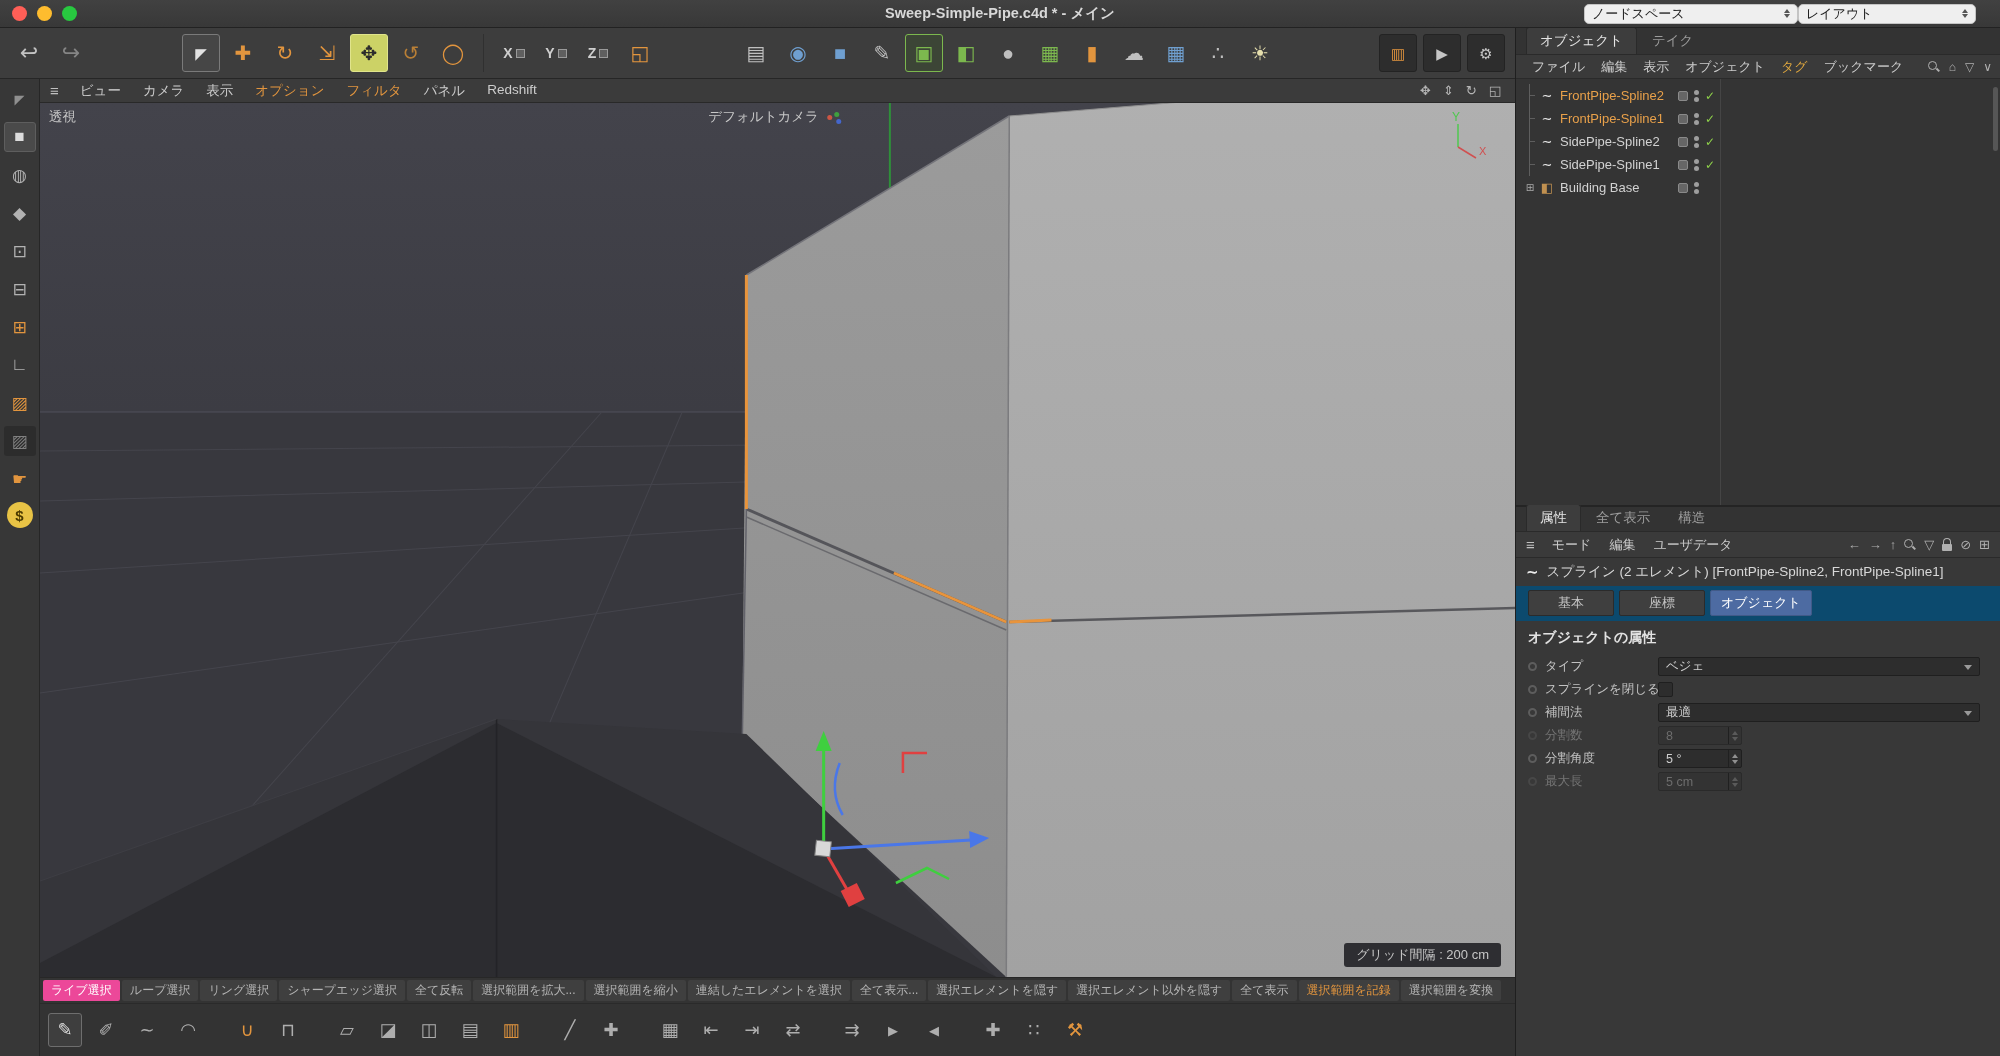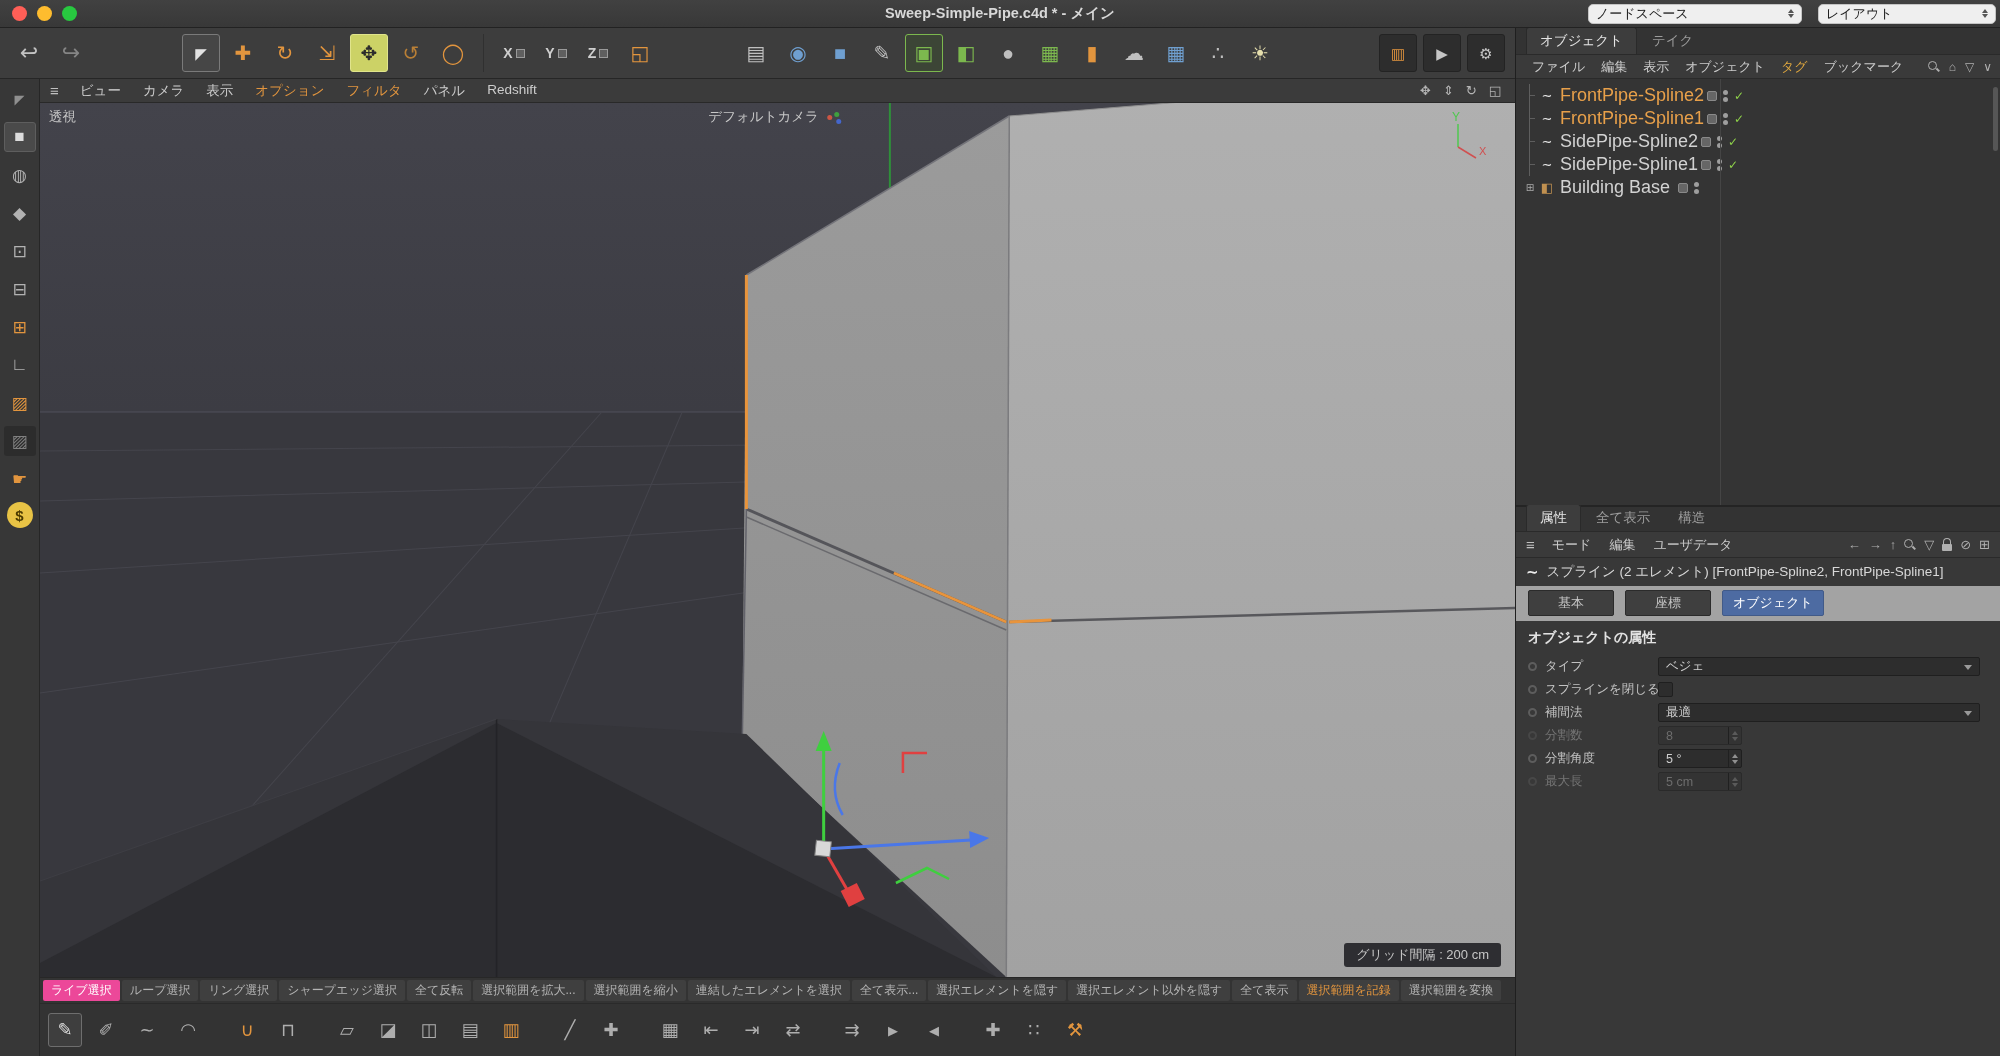--- a/index.html
+++ b/index.html
@@ -5,21 +5,21 @@
 *{margin:0;padding:0;box-sizing:border-box;user-select:none}
 html,body{width:2000px;height:1056px;overflow:hidden;background:#303030;
   font-family:"Liberation Sans","DejaVu Sans",sans-serif;color:#c8c8c8}
 
 
 .titlebar{position:absolute;left:0;top:0;width:2000px;height:28px;background:linear-gradient(#414141,#383838);border-bottom:1px solid #222;display:flex;align-items:center;z-index:20}
 .tl{display:flex;gap:10px;margin-left:12px}
 .tl i{width:15px;height:15px;border-radius:50%}
 .tl .r{background:#ff5f57}.tl .y{background:#febc2e}.tl .g{background:#28c840}
 .tb-title{position:absolute;left:0;right:0;text-align:center;font-size:14.5px;font-weight:bold;color:#d8d8d8;pointer-events:none}
-.tb-dd{margin-left:auto;display:flex;gap:16px;margin-right:4px;position:relative;z-index:2}
+.tb-dd{margin-left:auto;display:flex;margin-right:24px;position:relative;z-index:2}
 .dd-light{display:flex;align-items:center;width:214px;height:20px;background:#efefef;border:1px solid #c4c4c4;border-radius:5px;color:#222;font-size:13px;padding:0 7px}
 .dd-light.small{width:178px}
 .chev{margin-left:auto;display:flex;flex-direction:column;gap:1px}
 .chev i{display:block;width:0;height:0;border:3.5px solid transparent}
 .chev .u{border-bottom:4px solid #555}
 .chev .d{border-top:4px solid #555}
 
 
 .toolbar{position:absolute;left:0;top:28px;width:1515px;height:51px;background:#3d3d3d;border-bottom:1px solid #262626;display:flex;align-items:center;padding:0 10px;gap:4px;z-index:10}
 .tb-gap{width:84px}
@@ -106,38 +106,38 @@
 .om-colsep{position:absolute;left:204px;top:0;bottom:0;width:1px;background:#454545}
 .om-scrollthumb{position:absolute;right:2px;top:8px;width:5px;height:64px;background:#565656;border-radius:3px}
 .om-row{display:flex;align-items:center;height:23px;padding:0 281px 0 8px;gap:3px}
 .om-tree{width:12px;height:100%;position:relative;flex:none}
 .om-row:not(.base) .om-tree::before{content:'';position:absolute;left:5px;top:0;bottom:0;border-left:1px solid #5e5e5e}
 .om-row:not(.base) .om-tree::after{content:'';position:absolute;left:5px;top:11px;width:6px;border-top:1px solid #5e5e5e}
 .om-expander{width:12px;font-size:10px;color:#ababab;text-align:center;flex:none}
 .om-expander:empty{display:none}
 .om-icon{width:16px;color:#e6e6e6;font-size:13px;text-align:center;flex:none}
 .om-row.base .om-icon{color:#c09050}
-.om-label{font-size:18px;color:#d2d2d2;margin-left:2px;white-space:nowrap}
+.om-label{font-size:13px;color:#d2d2d2;margin-left:2px;white-space:nowrap}
 .om-row.sel .om-label{color:#e8a04a}
 .om-chip{margin-left:auto;width:10px;height:10px;background:#666;border:1px solid #8a8a8a;border-radius:2px;flex:none}
 .om-dots{display:flex;flex-direction:column;gap:2px;margin:0 3px;flex:none}
 .om-dots i{width:5px;height:5px;border-radius:50%;background:#9e9e9e}
 .om-check{width:14px;color:#8fd24a;font-size:12px;font-weight:bold;flex:none}
 .om-check:empty{visibility:hidden}
 
 .am-tabs{height:27px;background:#333;border-top:2px solid #242424;border-bottom:1px solid #2a2a2a;display:flex;align-items:flex-end;padding-left:10px;gap:2px;flex:none}
 .am-menu{height:26px;background:#3a3a3a;border-bottom:1px solid #2a2a2a;display:flex;align-items:center;padding:0 10px;font-size:13px;flex:none}
 .am-menu .burger{font-size:15px;color:#c0c0c0;margin-right:8px}
 .am-menu-items{display:flex}
 .am-menu-items span{padding:0 9px;color:#cdcdcd}
 .am-nav{margin-left:auto;display:flex;align-items:center;gap:8px}
 .am-nav .nav-g{color:#b0b0b0;font-size:13px}
 .am-title{height:28px;display:flex;align-items:center;padding:0 10px;background:#383838;font-size:13.5px;color:#d8d8d8;gap:8px;flex:none;white-space:nowrap}
 .am-title .sp-icon{color:#ececec;font-size:15px;font-weight:bold}
-.am-sectabs{display:flex;padding:4px 0 5px 12px;gap:11px;background:#a3a3a3;flex:none}
+.am-sectabs{display:flex;padding:4px 0 5px 12px;gap:5px;background:#0c4a6e;flex:none}
 .am-sectabs span{min-width:86px;text-align:center;padding:3px 10px;background:#3f3f3f;border:1px solid #2b2b2b;border-radius:2px;font-size:13px;color:#c6c6c6}
 .am-sectabs span.active{background:#4d6ba2;border-color:#415a88;color:#fff}
 .am-body{flex:1;background:#383838;padding-top:4px}
 .am-header{font-size:14px;font-weight:bold;color:#e2e2e2;padding:4px 0 8px 12px}
 .prop-row{display:flex;align-items:center;height:23px;padding-left:12px}
 .prop-bullet{width:9px;height:9px;border:2px solid #5d5d5d;border-radius:50%;margin-right:8px;flex:none}
 .prop-label{width:113px;font-size:12.5px;color:#c2c2c2;flex:none;white-space:nowrap;overflow:hidden}
 .prop-dd{flex:none;width:322px;height:19px;background:#2d2d2d;border:1px solid #1f1f1f;border-radius:2px;display:flex;align-items:center;padding:0 7px;font-size:12.5px;color:#cfcfcf}
 .dd-arrow{margin-left:auto;width:0;height:0;border:4px solid transparent;border-top:5px solid #9a9a9a;margin-top:5px}
 .prop-check{width:15px;height:15px;background:#2d2d2d;border:1px solid #1f1f1f;border-radius:2px}

